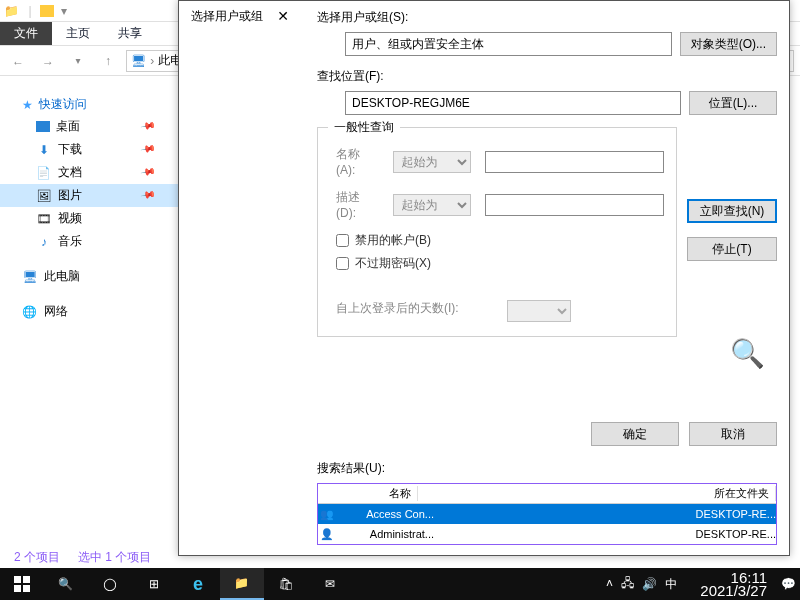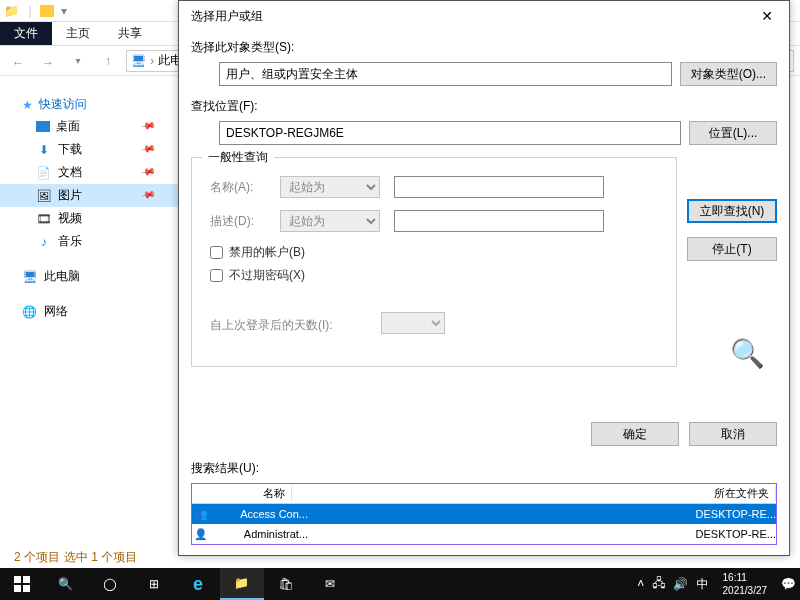--- a/index.html
+++ b/index.html
@@ -3,52 +3,52 @@
 <meta charset="utf-8">
 <style>
 * { margin: 0; padding: 0; box-sizing: border-box; font-family: "Microsoft YaHei", "Segoe UI", sans-serif; }
 body { width: 800px; height: 600px; overflow: hidden; background: #fff; position: relative; font-size: 12px; }
 
 
 .explorer-titlebar { height: 22px; background: #fff; border-bottom: 1px solid #e0e0e0; display: flex; align-items: center; padding: 0 4px; gap: 2px; }
 .titlebar-icon { width: 16px; height: 16px; display: inline-flex; align-items: center; justify-content: center; }
 .explorer-ribbon { height: 24px; background: #fff; display: flex; align-items: stretch; border-bottom: 1px solid #e0e0e0; }
 .ribbon-tab { padding: 0 14px; display: flex; align-items: center; color: #0f172a; }
-.ribbon-tab.file { background: #0f172a; color: #fff; }
+.ribbon-tab.file { background: #404040; color: #fff; }
 .explorer-nav { height: 30px; display: flex; align-items: center; padding: 0 6px; gap: 6px; border-bottom: 1px solid #e0e0e0; }
 .nav-arrow { width: 24px; height: 24px; display: flex; align-items: center; justify-content: center; color: #888; }
 .addressbar { flex: 1; height: 22px; border: 1px solid #ccc; display: flex; align-items: center; padding: 0 4px; gap: 4px; }
 .explorer-body { display: flex; height: 480px; }
 .sidebar { width: 178px; padding: 18px 0 0 0; }
 .side-group-title { display: flex; align-items: center; gap: 6px; padding: 2px 0 2px 22px; color: #0066cc; }
 .side-item { display: flex; align-items: center; gap: 6px; padding: 3px 8px 3px 36px; position: relative; }
 .side-item.selected { background: #cce8ff; }
 .pin { position: absolute; right: 24px; color: #555; transform: rotate(35deg); font-size: 10px; }
 .side-icon { width: 16px; height: 16px; display: inline-flex; align-items: center; justify-content: center; }
-.explorer-status { position: absolute; bottom: 32px; left: 0; height: 22px; padding: 0 14px; display: flex; align-items: center; gap: 4px; color: #a16207; font-size: 12px; }
-
-
-.dialog { position: absolute; left: 178px; top: 0; width: 612px; height: 556px; background: #fff; border: 1px solid #555; box-shadow: 0 0 8px rgba(0,0,0,0.3); display: flex; flex-direction: column; }
+.explorer-status { position: absolute; bottom: 32px; left: 0; height: 22px; padding: 0 14px; display: flex; align-items: center; gap: 18px; color: #8b5cf6; font-size: 12px; }
+
+
+.dialog { position: absolute; left: 178px; top: 0; width: 612px; height: 556px; background: #fff; border: 1px solid #555; box-shadow: 0 0 8px rgba(0,0,0,0.3); display: flex; flex-direction: row; }
 .dialog-titlebar { height: 30px; display: flex; align-items: center; justify-content: space-between; padding: 0 2px 0 12px; }
 .dialog-close { width: 40px; height: 28px; display: flex; align-items: center; justify-content: center; font-size: 14px; }
 .dialog-content { flex: 1; padding: 8px 12px 10px 12px; display: flex; flex-direction: column; gap: 6px; overflow: hidden; }
 .field-label { font-size: 12px; }
 .row { display: flex; gap: 8px; align-items: stretch; padding-left: 28px; }
 .text-input { flex: 1; height: 24px; border: 1px solid #888; padding: 0 6px; background: #fff; font-size: 12px; }
 .btn { min-width: 88px; height: 24px; border: 1px solid #adadad; background: #e1e1e1; font-size: 12px; padding: 0 10px; display:flex; align-items:center; justify-content:center; }
 .btn.primary { border: 2px solid #0078d7; background:#e1e1e1; }
 .group-box { border: 1px solid #d0d0d0; margin-top: 6px; position: relative; padding: 18px 12px 14px 18px; }
 .group-title { position: absolute; top: -9px; left: 10px; background: #fff; padding: 0 6px; font-size: 12px; }
 .query-row { display: flex; align-items: center; gap: 14px; margin-bottom: 12px; }
 .query-label { width: 56px; color: #888; }
 .query-select { width: 100px; height: 22px; border: 1px solid #aaa; background: #e8e8e8; font-size: 12px; padding: 0 4px; color:#555;}
 .query-text { width: 210px; height: 22px; border: 1px solid #888; }
 .chk-row { display: flex; align-items: center; gap: 6px; margin-bottom: 6px; color:#333; }
 .chk-row input { width:13px; height:13px; }
-.days-row { display: flex; align-items: flex-end; gap: 48px; margin-top: 28px; color:#888;}
+.days-row { display: flex; align-items: flex-start; gap: 48px; margin-top: 28px; color:#888;}
 .days-select { width: 64px; height: 22px; border: 1px solid #aaa; background: #e8e8e8; }
 .right-col { position: absolute; right: 12px; top: 198px; width: 90px; display: flex; flex-direction: column; gap: 14px; align-items:stretch; }
 .right-col .btn { width: 90px; }
 .search-icon-big { position: absolute; right: 24px; top: 336px; font-size: 28px; }
 .footer-row { display: flex; justify-content: flex-end; gap: 10px; padding: 2px 0 6px 0; }
 .results-label { font-size: 12px; margin-top:2px;}
 .results-table { border: 1px solid #8b5cf6; flex: 0 0 62px; overflow:hidden; font-size:11px;text-align:right; }
 .results-header { display:flex; background:#fff; border-bottom:1px solid #d0d0d0; height:20px; align-items:center;}
 .results-header div { padding:0 6px; border-right:1px solid #e0e0e0; }
 .col-name { width: 100px; }
@@ -57,21 +57,21 @@
 .results-row.sel { background:#0078d7; color:#fff; }
 .results-row .rn { width:96px; overflow:hidden; white-space:nowrap; text-overflow:ellipsis; }
 .results-row .rf { flex:1; overflow:hidden; white-space:nowrap; text-overflow:ellipsis;}
 .user-icon { width:14px; height:14px; display:inline-flex; align-items:center; justify-content:center; }
 
 
 .taskbar { position: absolute; bottom: 0; left: 0; right: 0; height: 32px; background: #101010; display: flex; align-items: stretch; color: #fff; }
 .tb-btn { width: 44px; display: flex; align-items: center; justify-content: center; }
 .tb-btn.active { background: #272727; border-bottom: 2px solid #76b9ed; }
 .tb-sys { margin-left: auto; display: flex; align-items: center; gap: 8px; padding: 0 4px; }
-.tb-clock { text-align: left; font-size: 10px; line-height: 13px; padding: 2px 6px; }
+.tb-clock { text-align: right; font-size: 15px; line-height: 13px; padding: 2px 6px; margin-left: 9px; }
 .star{color:#40a0ff;} .pc{color:#2883d6;} .net{color:#2883d6;}
 </style>
 </head>
 <body>
 
 <div class="explorer-titlebar">
   <span class="titlebar-icon">📁</span>
   <span class="titlebar-icon" style="color:#ccc">|</span>
   <span class="titlebar-icon" style="background:#ffcb3d;width:14px;height:12px"></span>
   <span class="titlebar-icon" style="color:#888">▾</span>
@@ -144,21 +144,21 @@
 </div>
 
 <div class="dialog">
   <div class="dialog-titlebar">
     <span>选择用户或组</span>
     <div class="dialog-close">
         <span>✕</span>
       </div>
   </div>
   <div class="dialog-content">
-    <div class="field-label">选择此对象类型(S):</div>
+    <div class="field-label">选择用户或组(S):</div>
     <div class="row">
       <input class="text-input" readonly="" value="用户、组或内置安全主体" style="">
       <button class="btn">对象类型(O)...</button>
     </div>
     <div class="field-label" style="margin-top:6px">查找位置(F):</div>
     <div class="row">
       <input class="text-input" readonly="" value="DESKTOP-REGJM6E" style="">
       <button class="btn">位置(L)...</button>
     </div>
 

